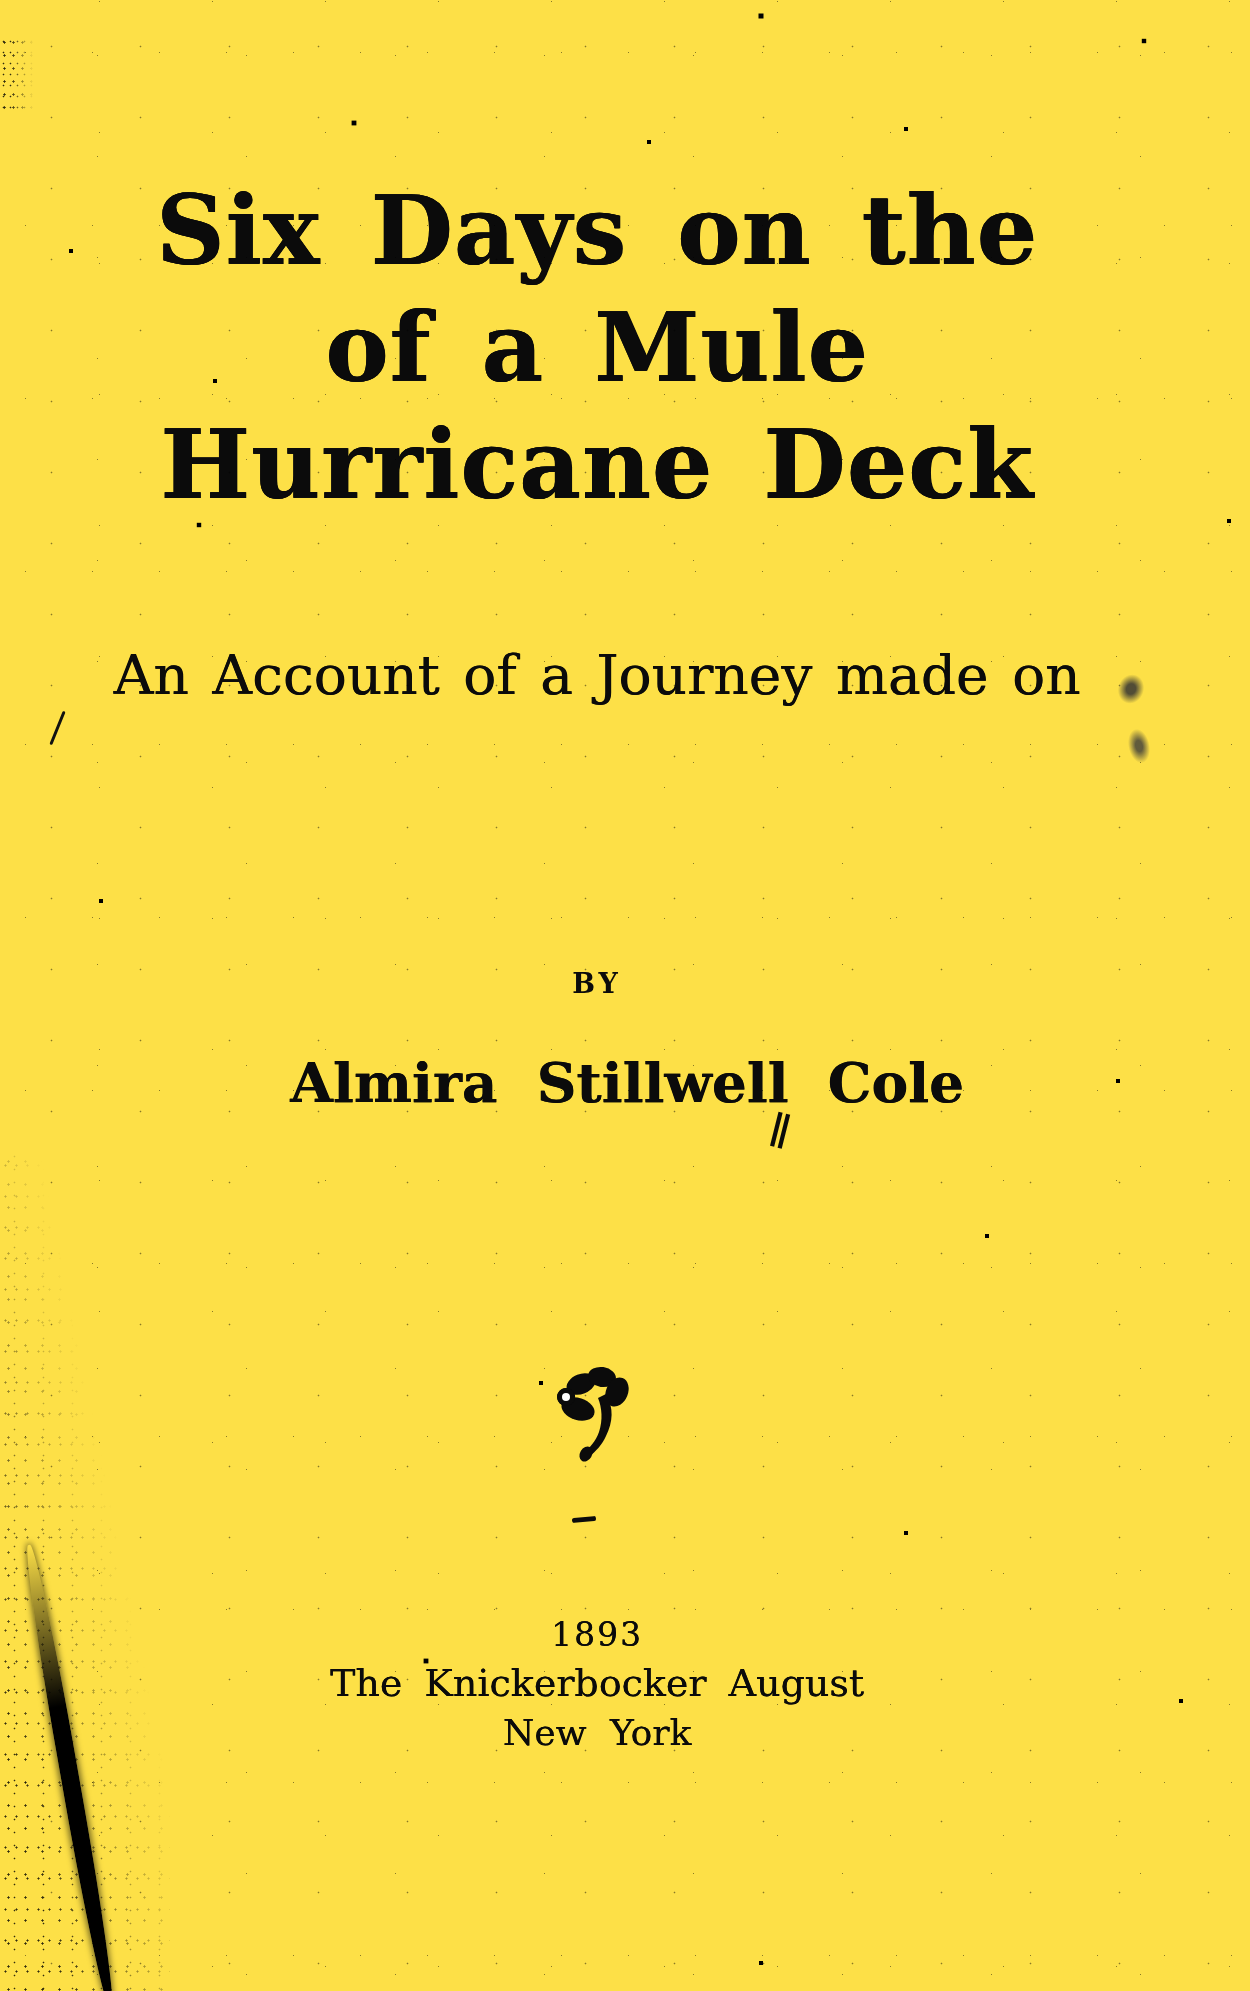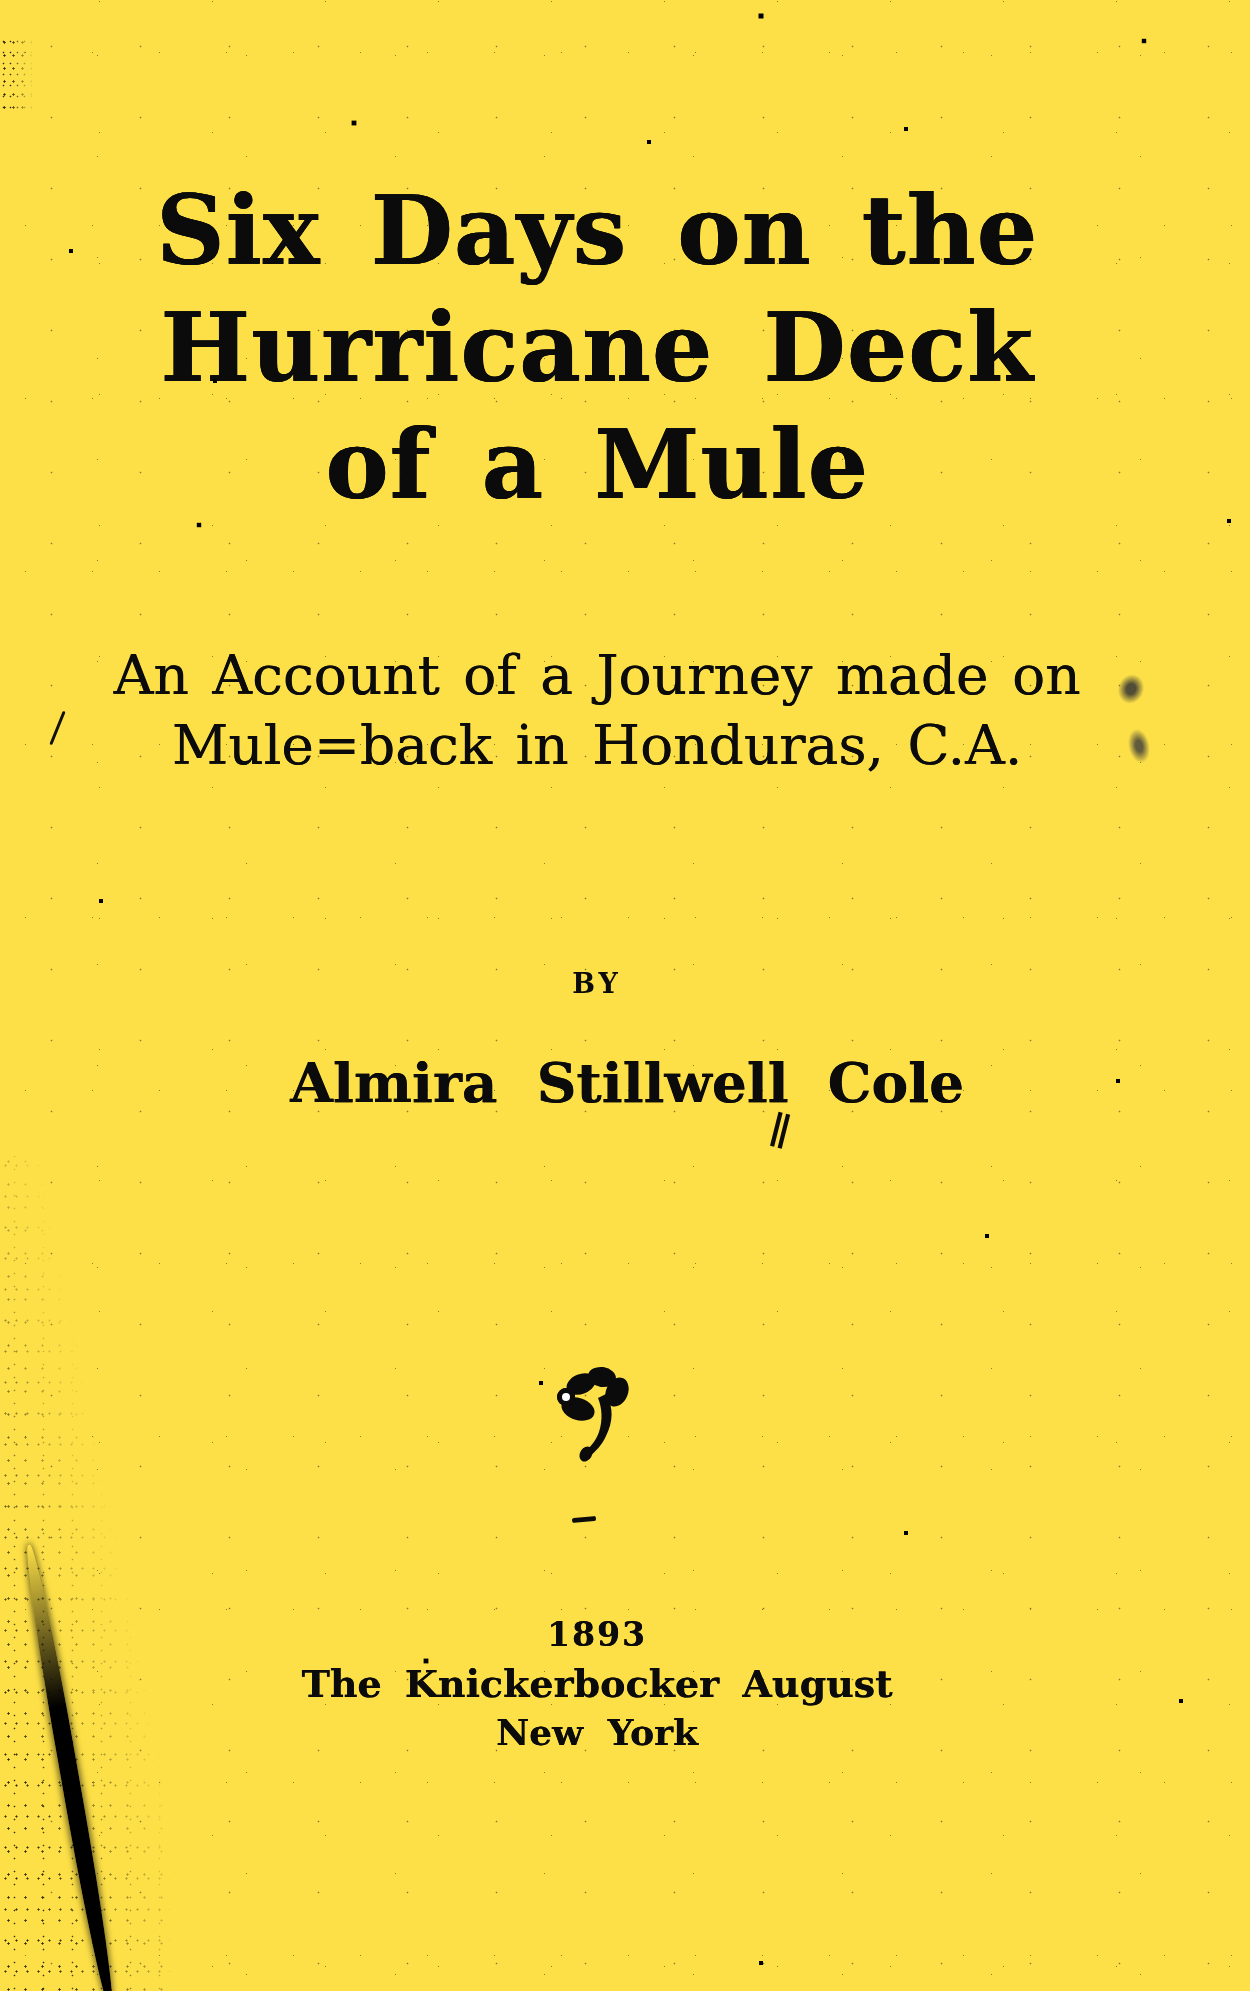--- a/index.html
+++ b/index.html
@@ -37,21 +37,21 @@
     text-shadow:0.4px 0 0 currentColor;
     margin-left:30px;
   }
   .handwritten-mark {
     position:absolute; left:770px; top:1108px;
     font-size:38px; font-weight:bold; font-style:italic;
     transform:rotate(14deg);
     color:#0b0b0b;
   }
   .imprint-block {
-    top:1610px; line-height:49px; font-weight:bold;
+    top:1610px; line-height:49px; font-weight:normal;
     text-shadow:0.3px 0 0 currentColor;
   }
   .imprint-year  { display:block; font-size:33px; letter-spacing:2px; }
   .imprint-pub   { display:block; font-size:38px; word-spacing:10px; }
   .imprint-place { display:block; font-size:36px; word-spacing:12px; }
 
   
   .ornament { position:absolute; left:548px; top:1364px; width:88px; height:100px; }
   .ornament-dash {
     position:absolute; left:572px; top:1517px; width:24px; height:5px;
@@ -123,27 +123,26 @@
     transform:rotate(-12deg); opacity:.8;
   }
 </style>
 </head>
 <body>
 
 <div class="scan-page">
 
   <div class="textcol title-block">
     <div>Six Days on the</div>
+    <div>of a Mule</div>
     <div>Hurricane Deck</div>
-    <div>of a Mule</div>
   </div>
 
   <div class="textcol subtitle-block">
     <div>An Account of a Journey made on</div>
-    <div>Mule=back in Honduras, C.A.</div>
   </div>
 
   <div class="textcol by-block">BY</div>
 
   <div class="textcol author-block">Almira Stillwell Cole</div>
 
   <div class="handwritten-mark">∥</div>
 
   <div class="ornament">
     <svg width="88" height="100" viewBox="0 0 88 100" xmlns="http://www.w3.org/2000/svg">

